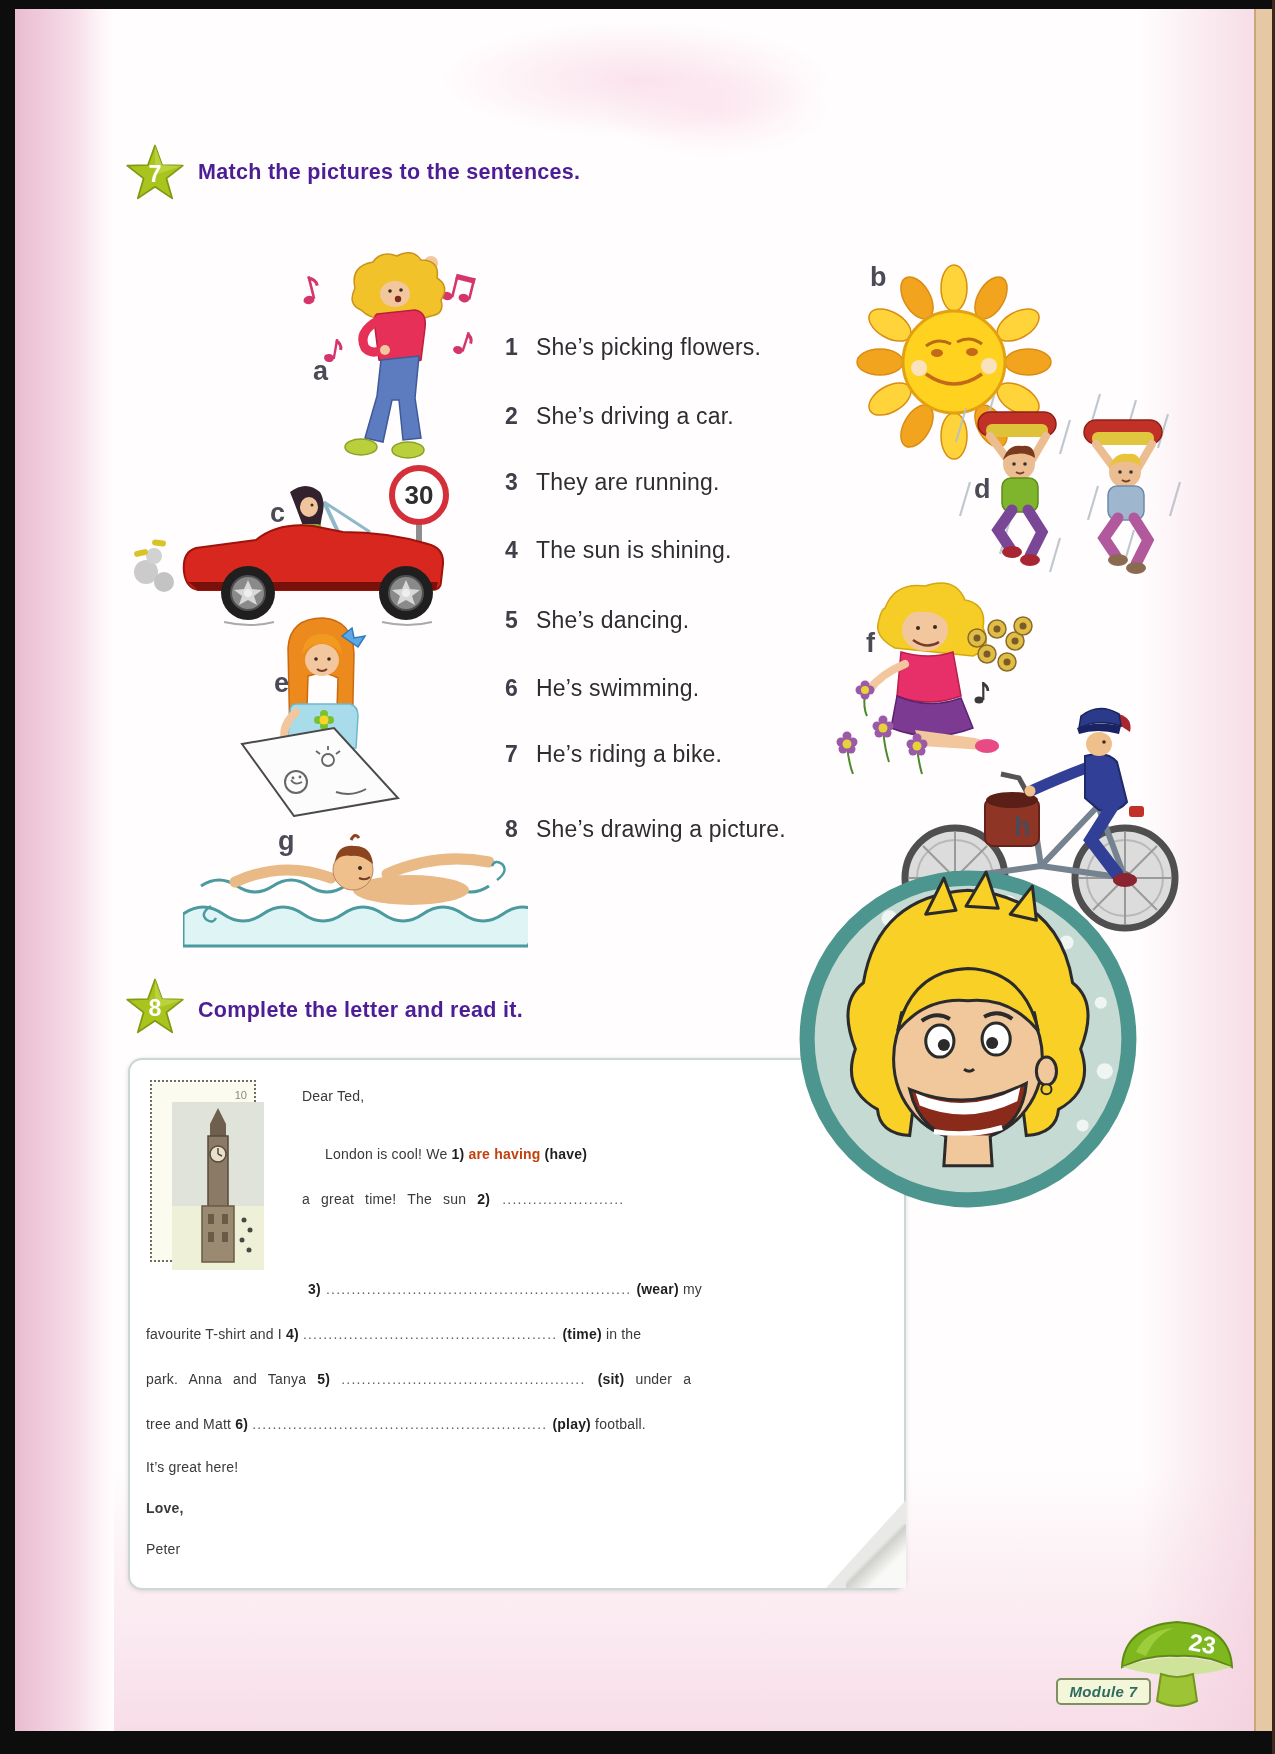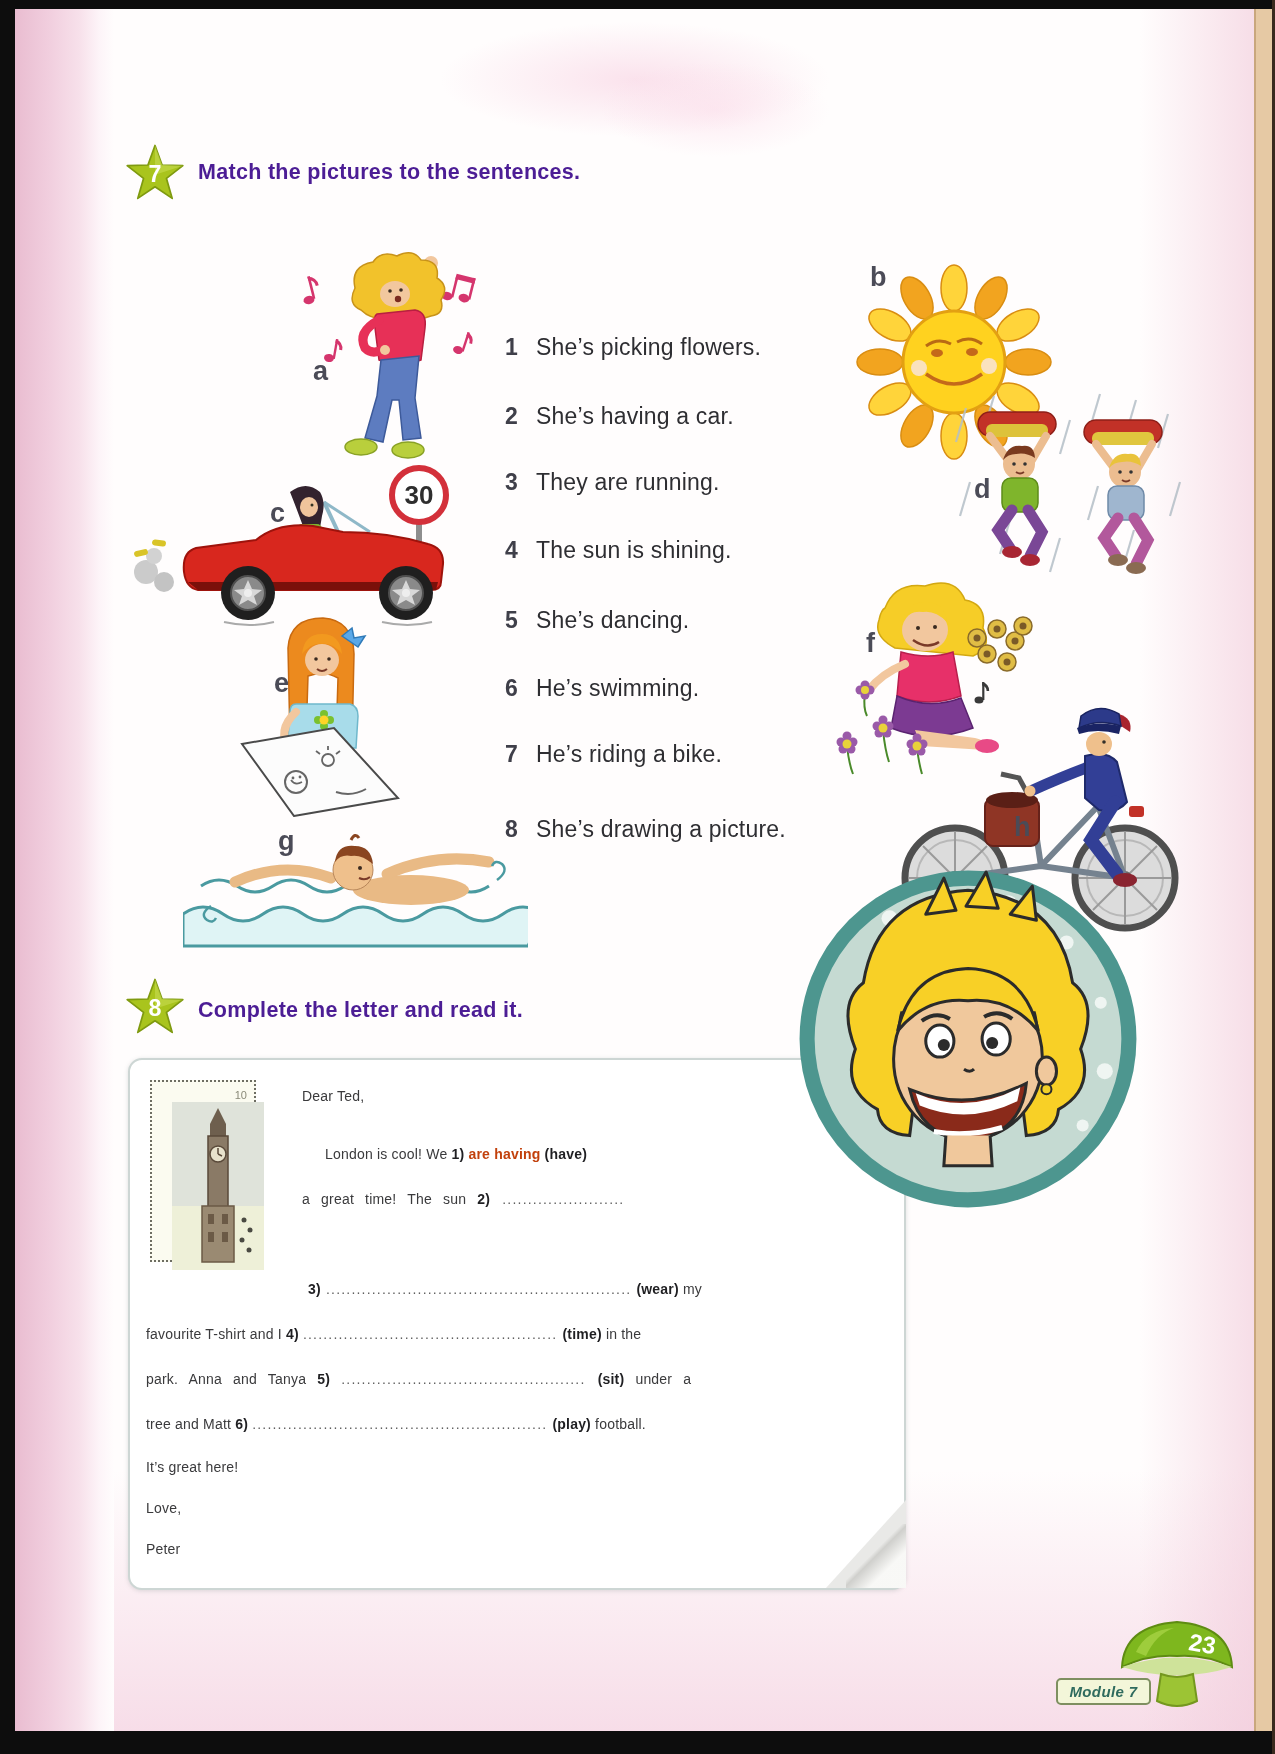--- a/index.html
+++ b/index.html
@@ -206,21 +206,21 @@
     <path d="M28,86 q-12,8 -4,14 q6,4 9,-2" stroke="#4a9aa0" stroke-width="2.5" fill="none"></path>
   </svg>
   <div class="abs pic-label" style="left:278px; top:826px;">g</div>
 
   <div class="abs sentence-row" style="left:505px; top:334px;">
     <span class="sentence-num">1</span>
     <span>She’s picking flowers.</span>
   </div>
   <div class="abs sentence-row" style="left:505px; top:403px;">
     <span class="sentence-num">2</span>
-    <span>She’s having a car.</span>
+    <span>She’s driving a car.</span>
   </div>
   <div class="abs sentence-row" style="left:505px; top:469px;">
     <span class="sentence-num">3</span>
     <span>They are running.</span>
   </div>
   <div class="abs sentence-row" style="left:505px; top:537px;">
     <span class="sentence-num">4</span>
     <span>The sun is shining.</span>
   </div>
   <div class="abs sentence-row" style="left:505px; top:607px;">
@@ -518,21 +518,21 @@
 
   <div class="abs letter-line sp1" style="left:146px; top:1371px;">
     <span>park. Anna and Tanya </span><span class="b">5) </span><span class="dots">................................................ </span><span class="b">(sit)</span><span> under a</span>
   </div>
 
   <div class="abs letter-line" style="left:146px; top:1416px;">
     <span>tree and Matt </span><span class="b">6) </span><span class="dots">.......................................................... </span><span class="b">(play)</span><span> football.</span>
   </div>
 
   <div class="abs letter-line" style="left:146px; top:1459px;">It’s great here!</div>
-  <div class="abs letter-line" style="left:146px; top:1500px;">Love,</div>
+  <div class="abs letter-line" style="left:146px; top:1500px;font-weight:bold;">Love,</div>
   <div class="abs letter-line" style="left:146px; top:1541px;">Peter</div>
 
   <svg class="abs mushroom" viewBox="0 0 122 102">
     <path d="M6,55 Q8,14 61,10 Q114,14 116,55 Q89,42 61,44 Q33,42 6,55 Z" fill="#7eb71e" stroke="#5e8c12" stroke-width="2"></path>
     <path d="M20,40 Q30,18 58,16 Q40,22 30,44 Z" fill="#a6d243" opacity=".8"></path>
     <path d="M6,55 Q61,36 116,55 Q61,72 6,55 Z" fill="#cfe39a" st="" roke="#9ab858" stroke-width="1.5"></path>
     <path d="M45,62 L41,89 Q61,99 81,89 L77,62 Q61,68 45,62 Z" fill="#9cc434" stroke="#74981e" stroke-width="2"></path>
     <text x="85" y="40" text-anchor="middle" font-size="24" font-weight="bold" fill="#ffffff" transform="rotate(10 85 40)">23</text>
   </svg>
   <div class="abs module-badge">

